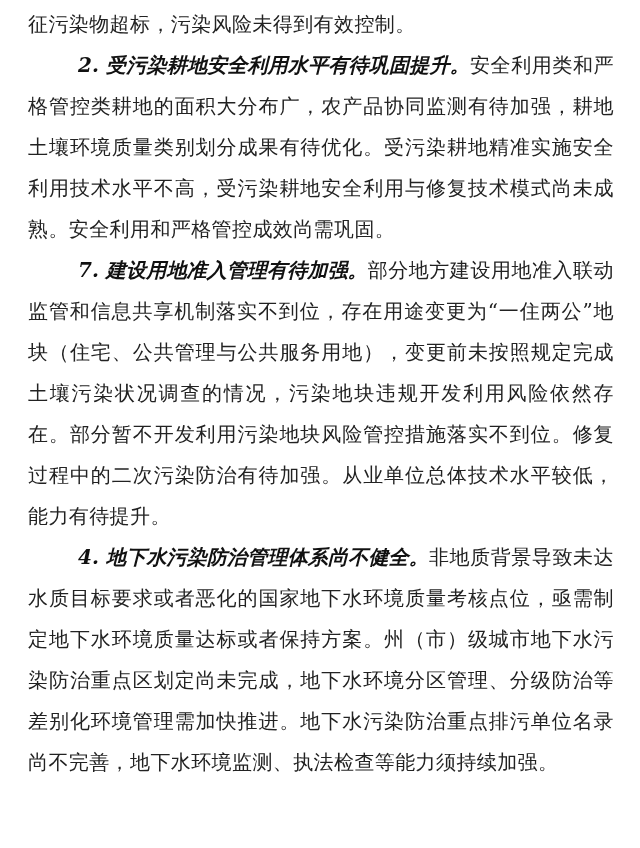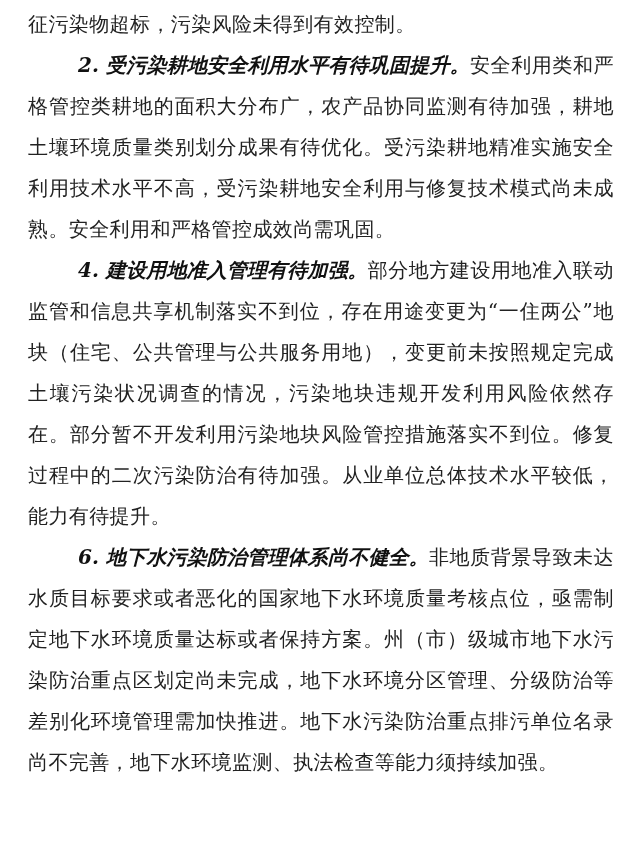--- a/index.html
+++ b/index.html
@@ -47,19 +47,19 @@
 <body>
 
 <div class="page">
   <p class="para">
     <span class="body">征污染物超标，污染风险未得到有效控制。</span>
   </p>
   <p class="para indent">
     <span class="heading">2. 受污染耕地安全利用水平有待巩固提升。</span><span class="body">安全利用类和严格管控类耕地的面积大分布广，农产品协同监测有待加强，耕地土壤环境质量类别划分成果有待优化。受污染耕地精准实施安全利用技术水平不高，受污染耕地安全利用与修复技术模式尚未成熟。安全利用和严格管控成效尚需巩固。</span>
   </p>
   <p class="para indent">
-    <span class="heading">4. 建设用地准入管理有待加强。</span><span class="body">部分地方建设用地准入联动监管和信息共享机制落实不到位，存在用途变更为“一住两公”地块（住宅、公共管理与公共服务用地），变更前未按照规定完成土壤污染状况调查的情况，污染地块违规开发利用风险依然存在。部分暂不开发利用污染地块风险管控措施落实不到位。修复过程中的二次污染防治有待加强。从业单位总体技术水平较低，能力有待提升。</span>
+    <span class="heading">7. 建设用地准入管理有待加强。</span><span class="body">部分地方建设用地准入联动监管和信息共享机制落实不到位，存在用途变更为“一住两公”地块（住宅、公共管理与公共服务用地），变更前未按照规定完成土壤污染状况调查的情况，污染地块违规开发利用风险依然存在。部分暂不开发利用污染地块风险管控措施落实不到位。修复过程中的二次污染防治有待加强。从业单位总体技术水平较低，能力有待提升。</span>
   </p>
   <p class="para indent">
-    <span class="heading">6. 地下水污染防治管理体系尚不健全。</span><span class="body">非地质背景导致未达水质目标要求或者恶化的国家地下水环境质量考核点位，亟需制定地下水环境质量达标或者保持方案。州（市）级城市地下水污染防治重点区划定尚未完成，地下水环境分区管理、分级防治等差别化环境管理需加快推进。地下水污染防治重点排污单位名录尚不完善，地下水环境监测、执法检查等能力须持续加强。</span>
+    <span class="heading">4. 地下水污染防治管理体系尚不健全。</span><span class="body">非地质背景导致未达水质目标要求或者恶化的国家地下水环境质量考核点位，亟需制定地下水环境质量达标或者保持方案。州（市）级城市地下水污染防治重点区划定尚未完成，地下水环境分区管理、分级防治等差别化环境管理需加快推进。地下水污染防治重点排污单位名录尚不完善，地下水环境监测、执法检查等能力须持续加强。</span>
   </p>
 
 </div>
 
 </body></html>

